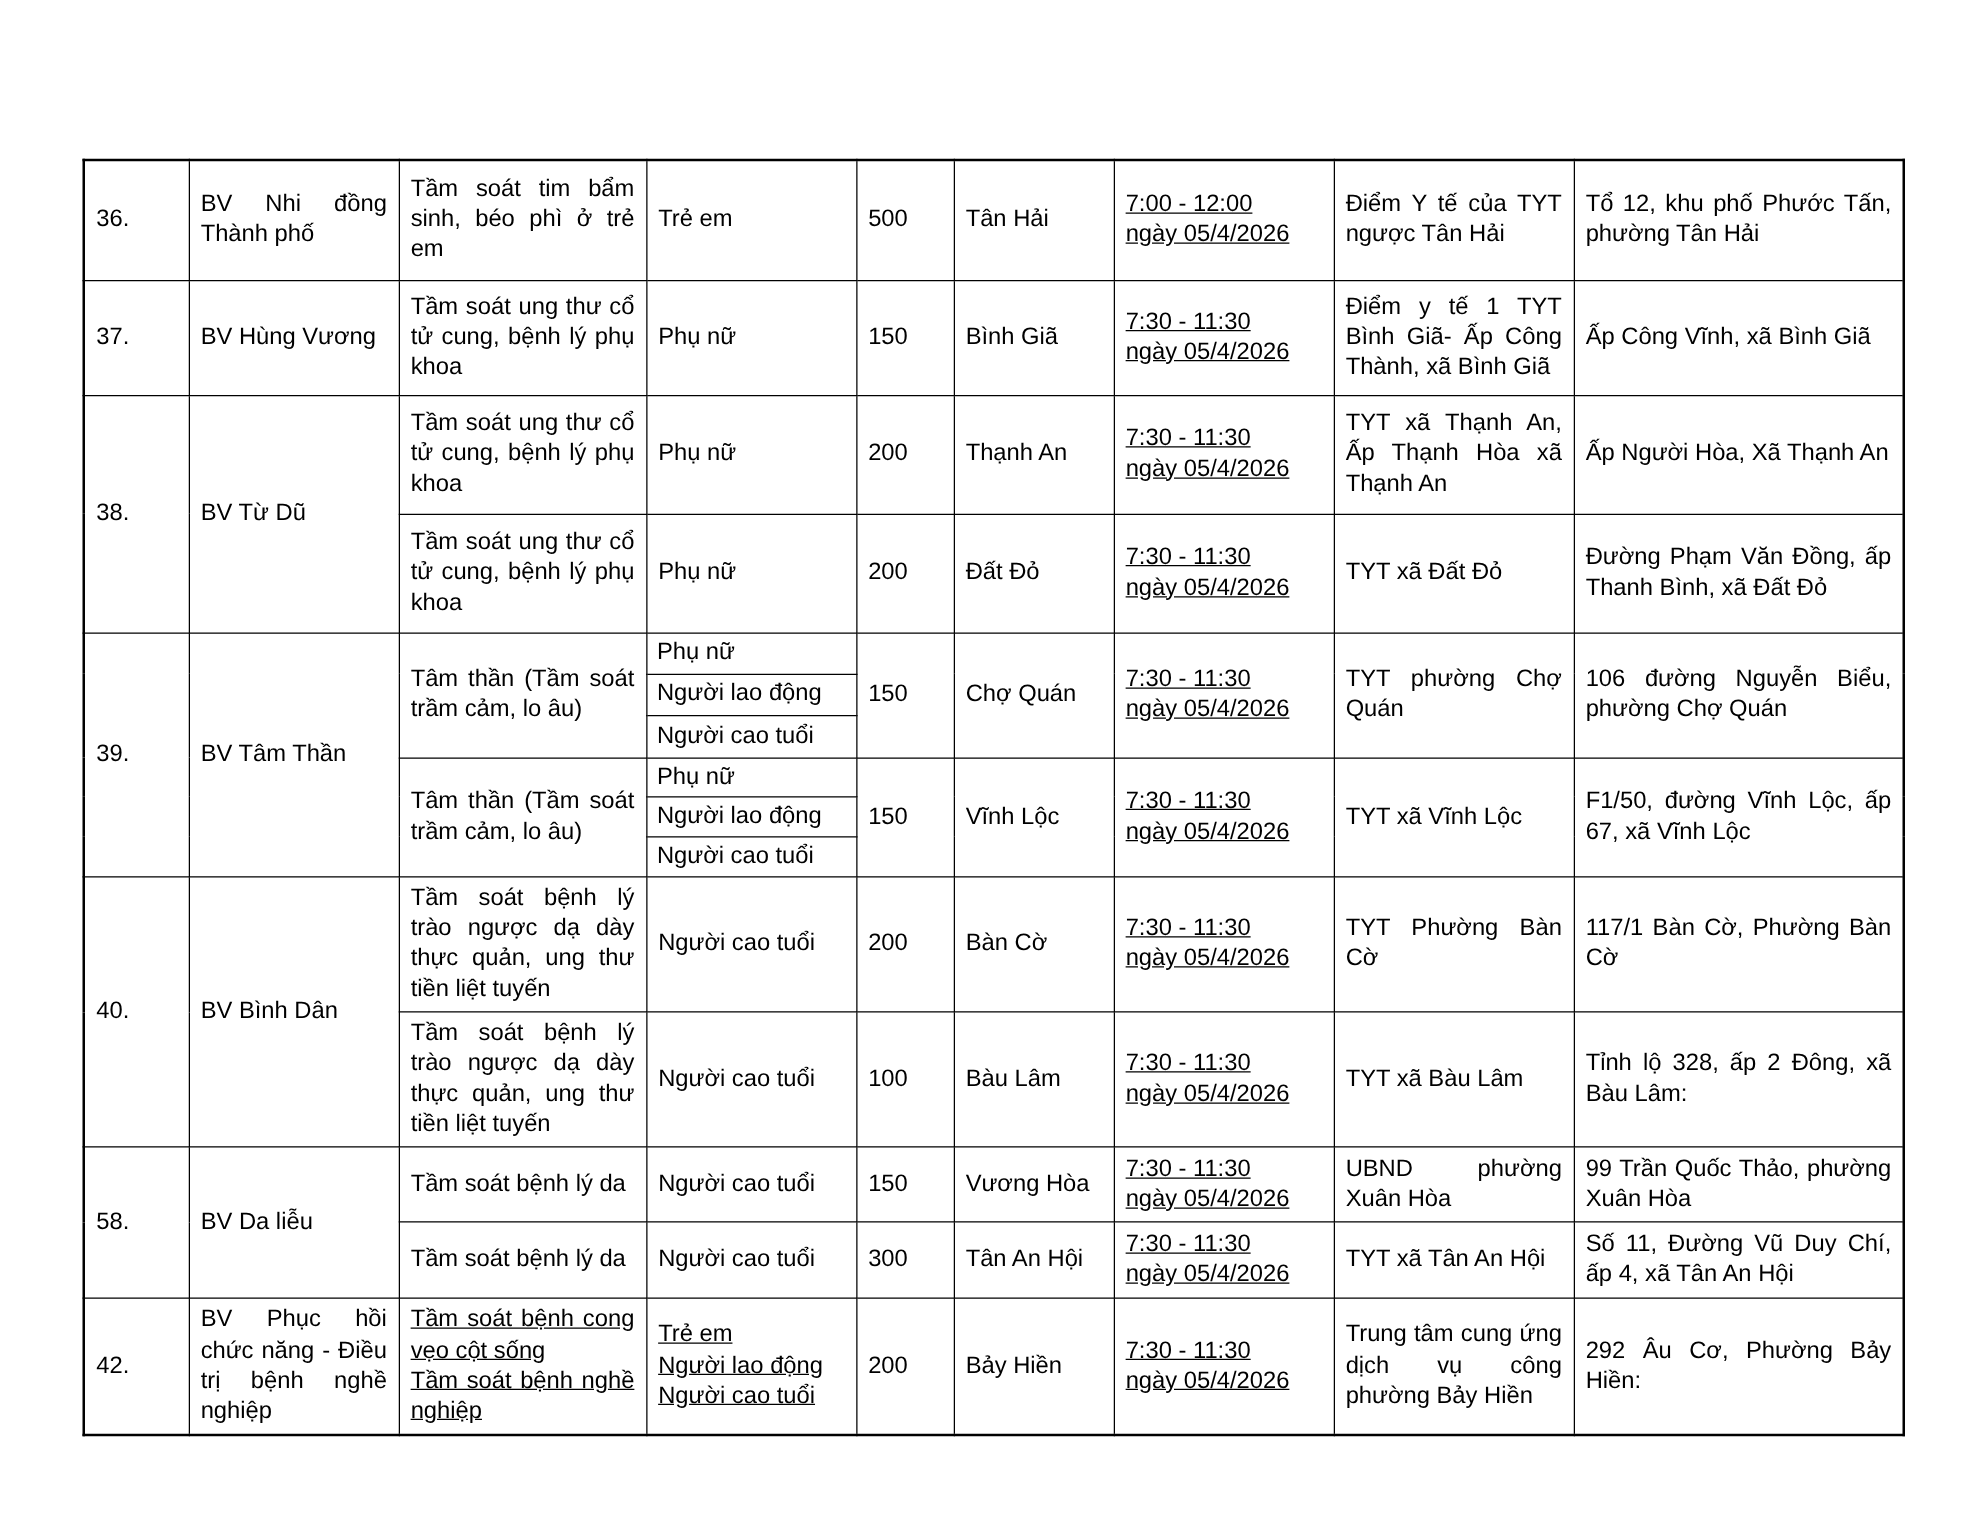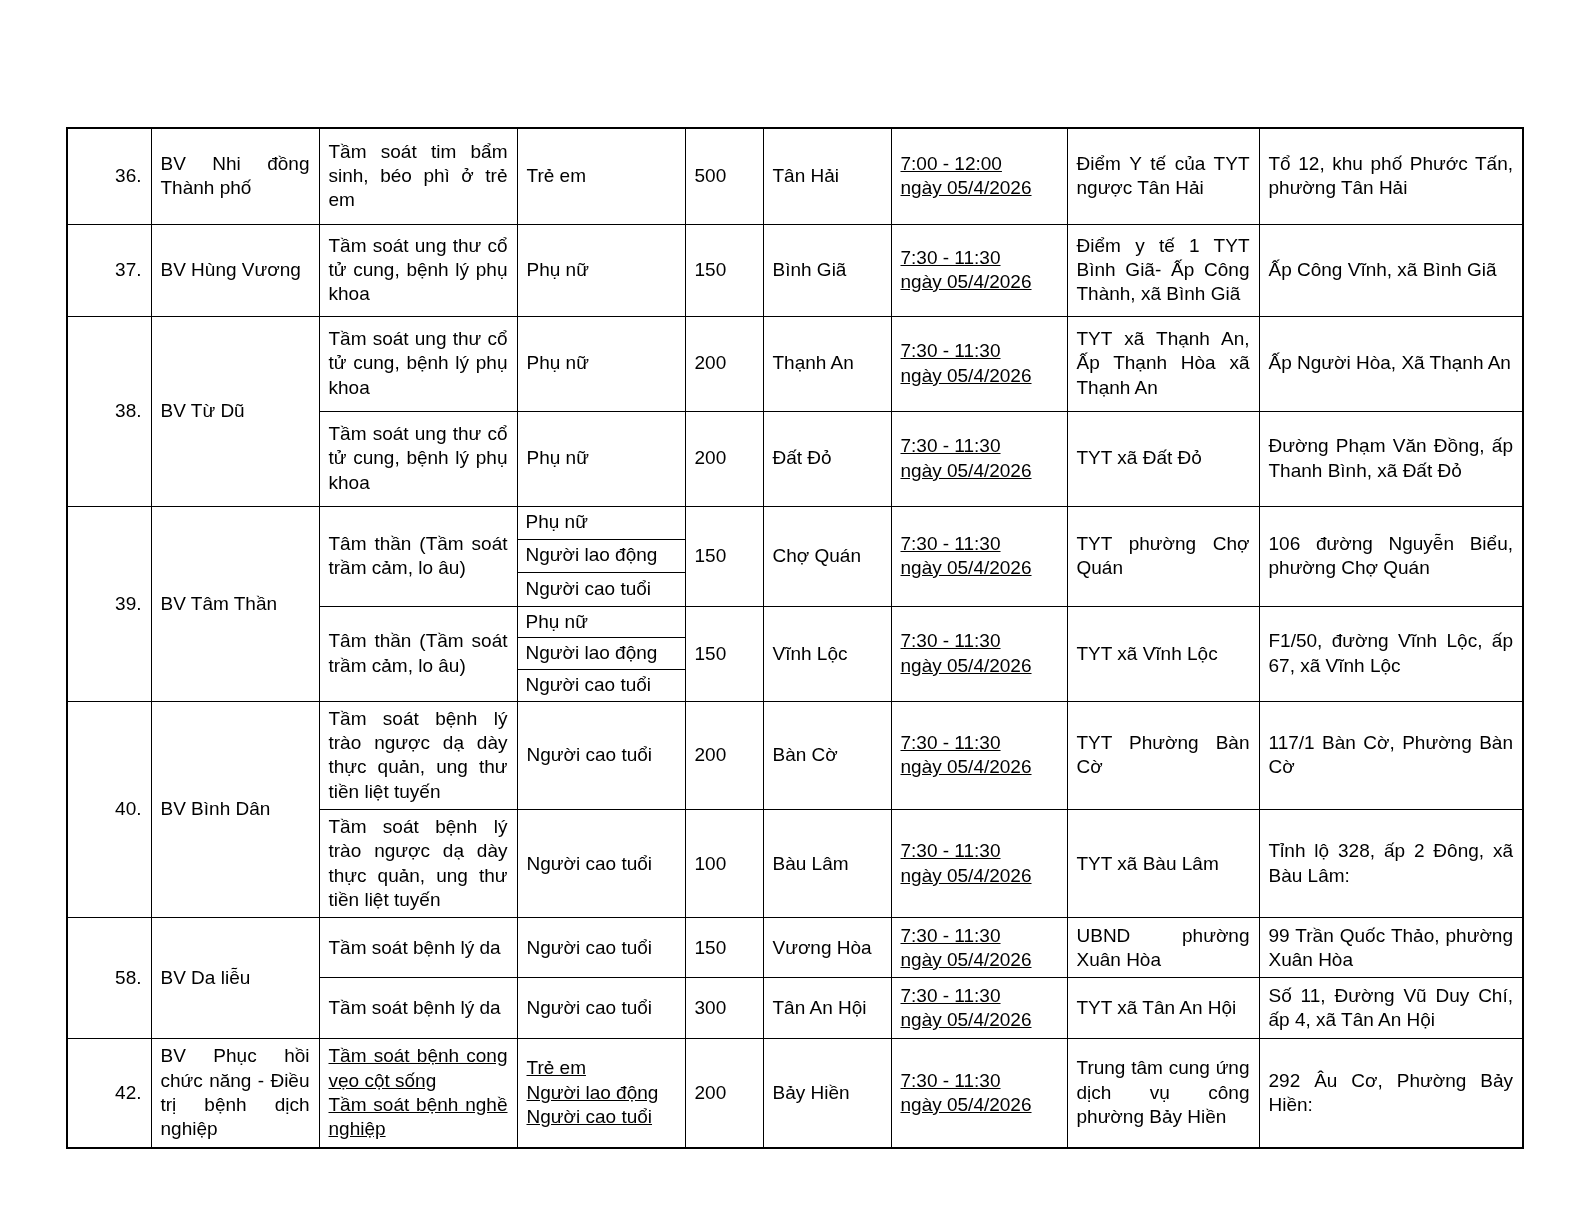--- a/index.html
+++ b/index.html
@@ -11,21 +11,21 @@
     border:2.5px solid #000;
   }
   td{
     border:1.5px solid #000;
     padding:5px 9px;
     font-size:19px;
     line-height:1.28;
     vertical-align:middle;
     overflow:hidden;
   }
-  .c-no{text-align:right;}
+  .c-no{text-align:left;}
   .c-count{text-align:left;}
   .just{text-align:justify;text-justify:inter-word;}
   .pre{white-space:pre-line;text-decoration:underline;}
   .mini{padding:3px 8px;}
   col.w-no{width:84px;} col.w-hosp{width:168px;} col.w-scr{width:198px;}
   col.w-tgt{width:168px;} col.w-cnt{width:78px;} col.w-ward{width:128px;}
   col.w-time{width:176px;} col.w-site{width:192px;} col.w-addr{width:264px;}
 </style>
 </head>
 <body>
@@ -174,21 +174,21 @@
         <td class="c-count">300</td>
         <td>Tân An Hội</td>
         <td class="pre">7:30 - 11:30
 ngày 05/4/2026</td>
         <td class="just">TYT xã Tân An Hội</td>
         <td class="just">Số 11, Đường Vũ Duy Chí, ấp 4, xã Tân An Hội</td>
       </tr>
 
       <tr style="height:97px;">
         <td class="c-no">42.</td>
-        <td class="just">BV Phục hồi chức năng - Điều trị bệnh dịch nghiệp</td>
+        <td class="just">BV Phục hồi chức năng - Điều trị bệnh nghề nghiệp</td>
         <td class="just pre">Tầm soát bệnh cong vẹo cột sống
 Tầm soát bệnh nghề nghiệp</td>
         <td class="pre">Trẻ em
 Người lao động
 Người cao tuổi</td>
         <td class="c-count">200</td>
         <td>Bảy Hiền</td>
         <td class="pre">7:30 - 11:30
 ngày 05/4/2026</td>
         <td class="just">Trung tâm cung ứng dịch vụ công phường Bảy Hiền</td>

